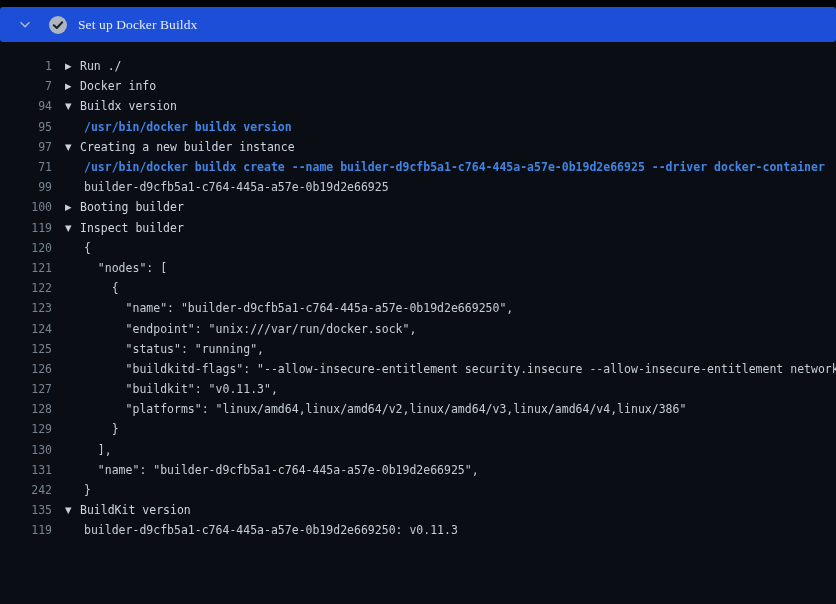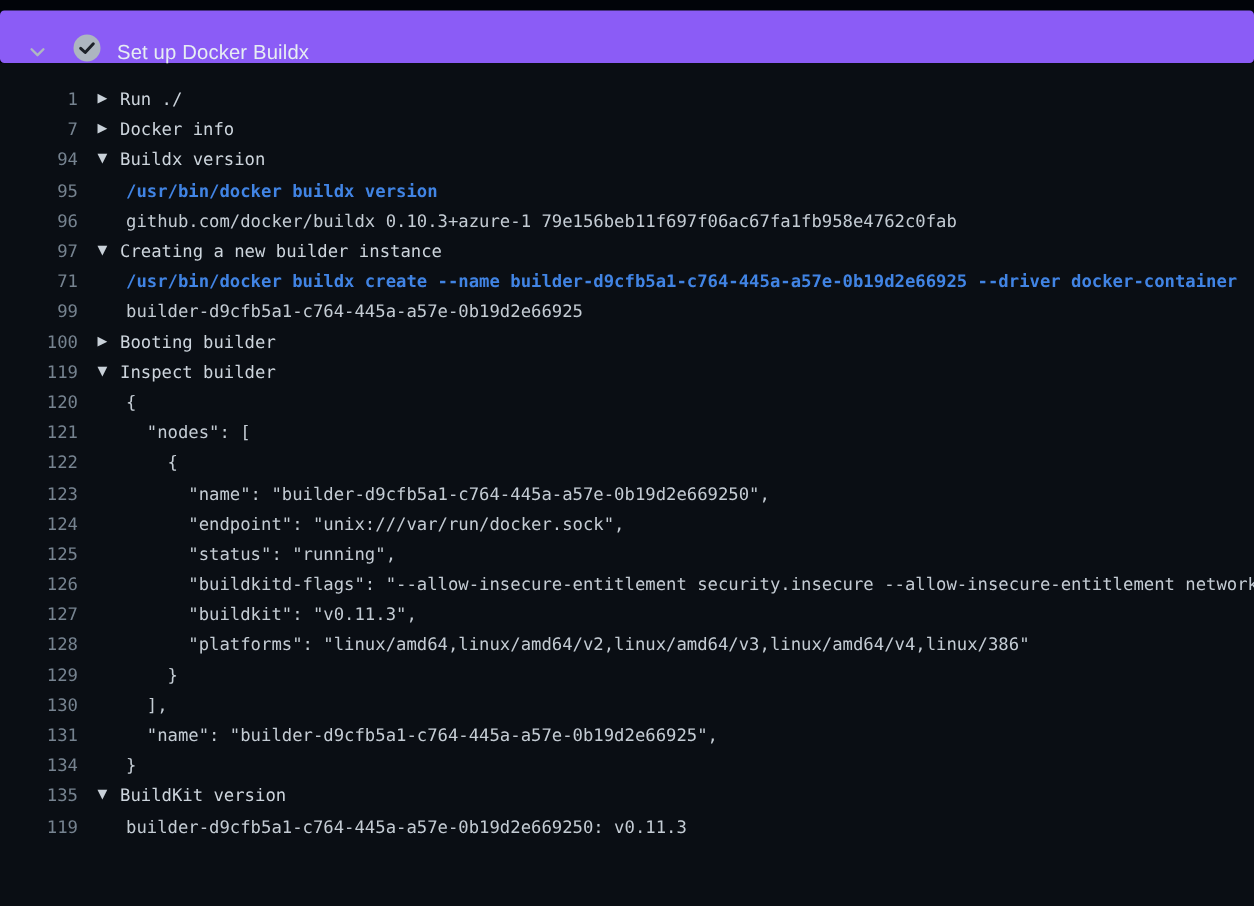--- a/index.html
+++ b/index.html
@@ -5,25 +5,26 @@
   * { margin: 0; padding: 0; box-sizing: border-box; }
   html, body {
     width: 836px; height: 604px;
     background: #010409;
     overflow: hidden;
     font-family: "Liberation Sans", sans-serif;
   }
   .top-strip { height: 7px; background: #010409; }
   .step-header {
     height: 35px;
-    background: #8b5cf6;
+    background: #1d4ed8;
     display: flex;
-    align-items: flex-end;
+    align-items: center;
     border-radius: 3px;
     cursor: pointer;
+    font-family: Liberation Serif, serif;
   }
   .chevron { margin-left: 18px; width: 14px; height: 14px; flex: none; }
   .status-circle { margin-left: 16px; width: 20px; height: 20px; flex: none; }
   .step-title {
     margin-left: 10px;
     color: #e6edf3;
     font-size: 13.5px;
     letter-spacing: 0.1px;
   }
   .log-area {
@@ -78,35 +79,34 @@
   </svg>
   <span class="step-title">Set up Docker Buildx</span>
 </div>
 
 <div class="log-area">
   <div>
       <div class="row group-collapsed"><span class="num">1</span><span class="marker">▶</span><span class="text">Run ./</span></div>
       <div class="row group-collapsed"><span class="num">7</span><span class="marker">▶</span><span class="text">Docker info</span></div>
       <div class="row group-expanded"><span class="num">94</span><span class="marker">▼</span><span class="text">Buildx version</span></div>
       <div class="row command"><span class="num">95</span><span class="marker"></span><span class="text">/usr/bin/docker buildx version</span></div>
-      <div class="row output"><span class="num">96</span><span class="marker"></span><span class="text">github.com/docker/buildx 0.10.3+azure-1 79e156beb11f697f06ac67fa1fb958e4762c0fab</span></div>
       <div class="row group-expanded"><span class="num">97</span><span class="marker">▼</span><span class="text">Creating a new builder instance</span></div>
       <div class="row command"><span class="num">71</span><span class="marker"></span><span class="text">/usr/bin/docker buildx create --name builder-d9cfb5a1-c764-445a-a57e-0b19d2e66925 --driver docker-container</span></div>
       <div class="row output"><span class="num">99</span><span class="marker"></span><span class="text">builder-d9cfb5a1-c764-445a-a57e-0b19d2e66925</span></div>
       <div class="row group-collapsed"><span class="num">100</span><span class="marker">▶</span><span class="text">Booting builder</span></div>
       <div class="row group-expanded"><span class="num">119</span><span class="marker">▼</span><span class="text">Inspect builder</span></div>
       <div class="row output"><span class="num">120</span><span class="marker"></span><span class="text">{</span></div>
       <div class="row output"><span class="num">121</span><span class="marker"></span><span class="text">  "nodes": [</span></div>
       <div class="row output"><span class="num">122</span><span class="marker"></span><span class="text">    {</span></div>
       <div class="row output"><span class="num">123</span><span class="marker"></span><span class="text">      "name": "builder-d9cfb5a1-c764-445a-a57e-0b19d2e669250",</span></div>
       <div class="row output"><span class="num">124</span><span class="marker"></span><span class="text">      "endpoint": "unix:///var/run/docker.sock",</span></div>
       <div class="row output"><span class="num">125</span><span class="marker"></span><span class="text">      "status": "running",</span></div>
       <div class="row output"><span class="num">126</span><span class="marker"></span><span class="text">      "buildkitd-flags": "--allow-insecure-entitlement security.insecure --allow-insecure-entitlement network.host",</span></div>
       <div class="row output"><span class="num">127</span><span class="marker"></span><span class="text">      "buildkit": "v0.11.3",</span></div>
       <div class="row output"><span class="num">128</span><span class="marker"></span><span class="text">      "platforms": "linux/amd64,linux/amd64/v2,linux/amd64/v3,linux/amd64/v4,linux/386"</span></div>
       <div class="row output"><span class="num">129</span><span class="marker"></span><span class="text">    }</span></div>
       <div class="row output"><span class="num">130</span><span class="marker"></span><span class="text">  ],</span></div>
       <div class="row output"><span class="num">131</span><span class="marker"></span><span class="text">  "name": "builder-d9cfb5a1-c764-445a-a57e-0b19d2e66925",</span></div>
-      <div class="row output"><span class="num">134</span><span class="marker"></span><span class="text">}</span></div>
+      <div class="row output"><span class="num">242</span><span class="marker"></span><span class="text">}</span></div>
       <div class="row group-expanded"><span class="num">135</span><span class="marker">▼</span><span class="text">BuildKit version</span></div>
       <div class="row output"><span class="num">119</span><span class="marker"></span><span class="text">builder-d9cfb5a1-c764-445a-a57e-0b19d2e669250: v0.11.3</span></div>
     </div>
 </div>
 
 </body></html>

